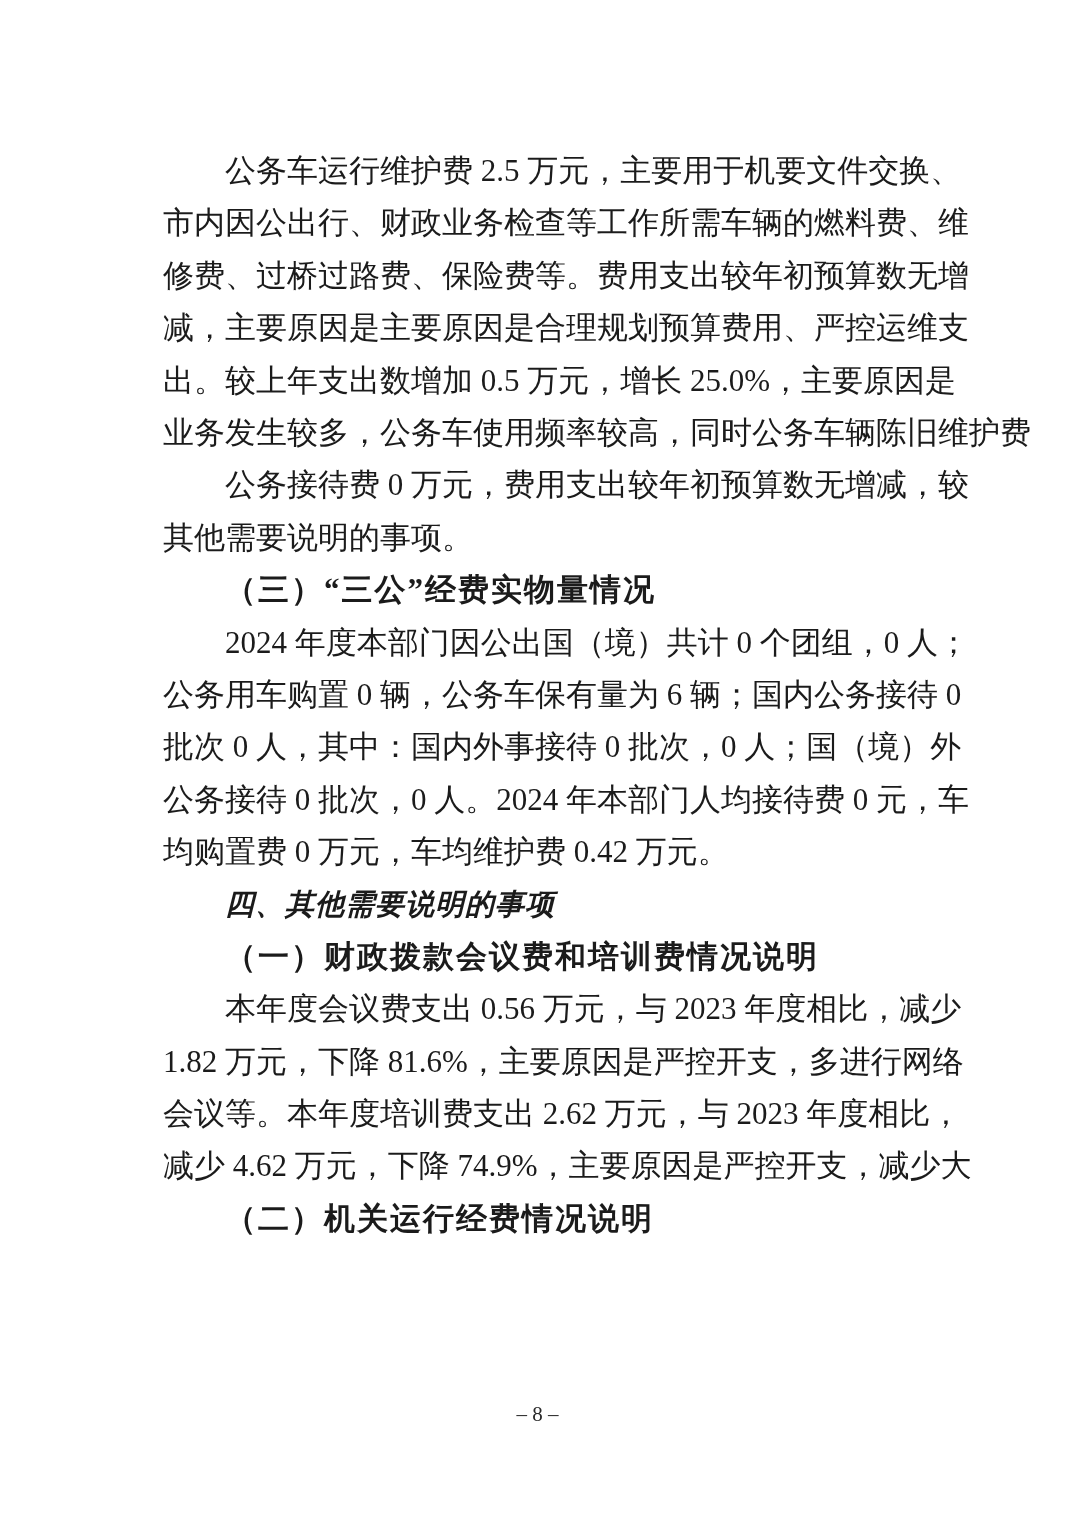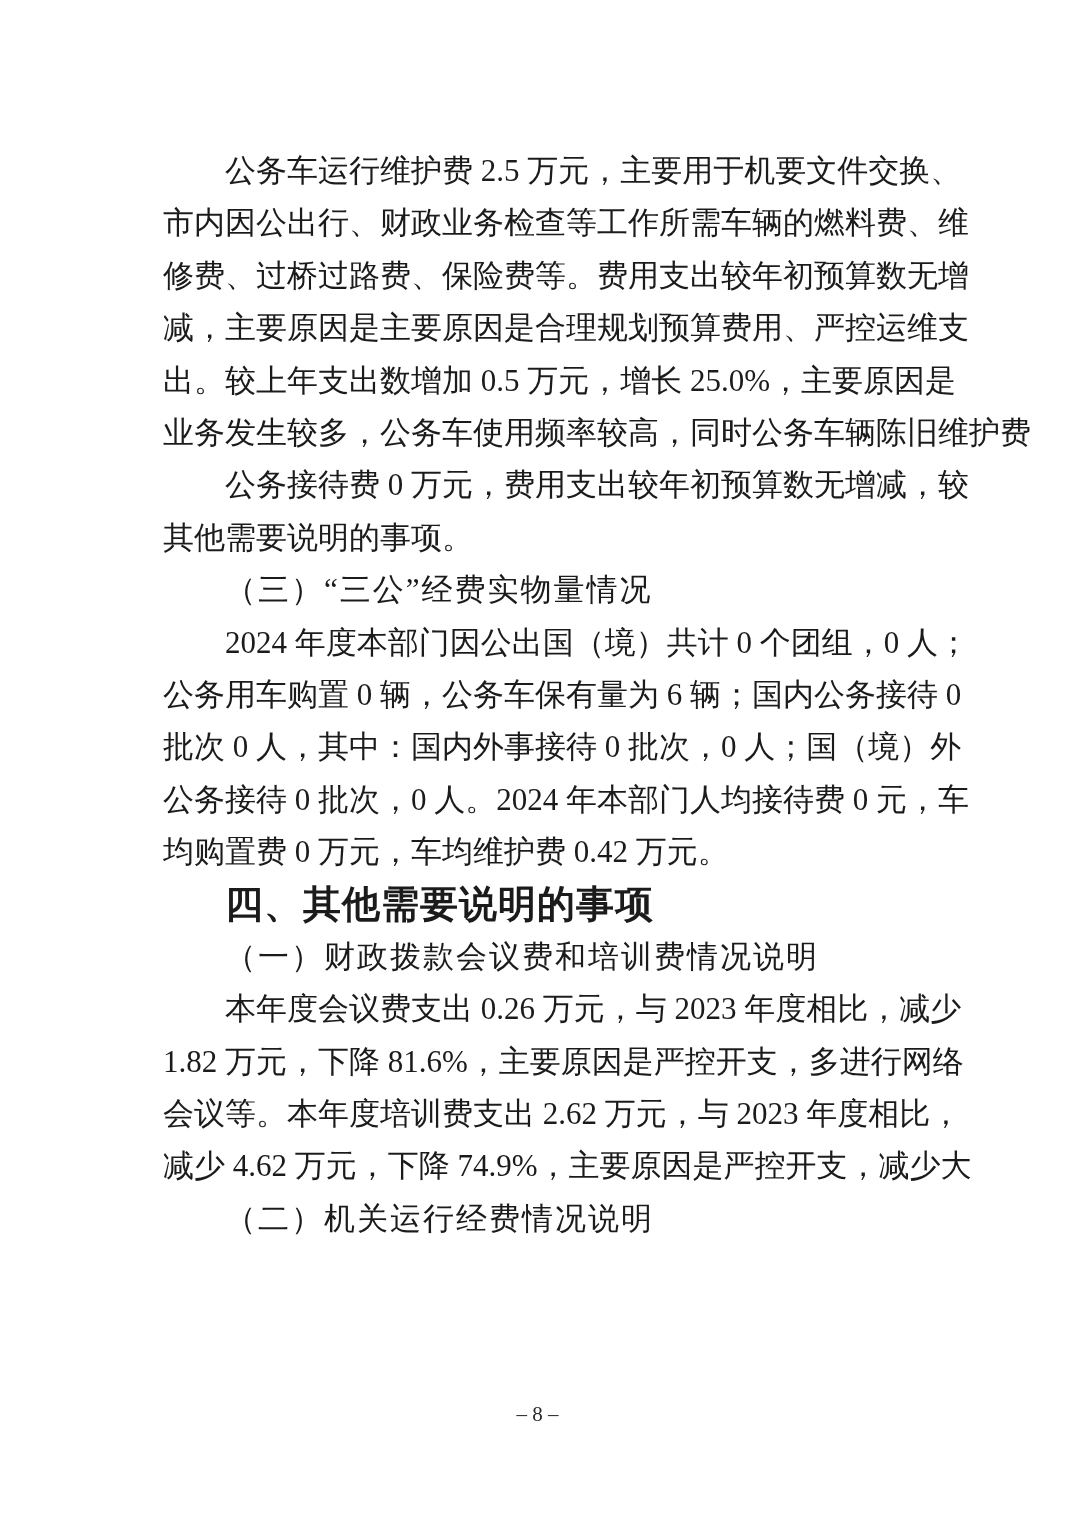--- a/index.html
+++ b/index.html
@@ -38,26 +38,27 @@
   .line.flush .tok {
     white-space: pre;
     flex: 0 0 auto;
   }
   .line.indent {
     padding-left: 62px;
   }
   .variant-section-heading {
     font-family: "Liberation Sans", "DejaVu Sans", sans-serif;
     font-weight: 700;
-    font-size: 38px;
+    font-size: 29px;
     letter-spacing: 1px;
+    font-style: italic;
   }
   .variant-subheading {
     font-family: "Liberation Serif", "DejaVu Serif", serif;
-    font-weight: 400;
+    font-weight: 700;
     letter-spacing: 2px;
   }
   .page-footer {
     position: absolute;
     left: 0;
     right: 0;
     top: 1402px;
     text-align: center;
     font-size: 21px;
     color: #2a2a2a;
@@ -373,21 +374,21 @@
     <div class="line variant-subheading indent">（一）财政拨款会议费和培训费情况说明</div>
     <div class="line variant-body indent flush">
       <span class="tok">本</span>
       <span class="tok">年</span>
       <span class="tok">度</span>
       <span class="tok">会</span>
       <span class="tok">议</span>
       <span class="tok">费</span>
       <span class="tok">支</span>
       <span class="tok">出</span>
-      <span class="tok"> 0.26 </span>
+      <span class="tok"> 0.56 </span>
       <span class="tok">万</span>
       <span class="tok">元</span>
       <span class="tok">，</span>
       <span class="tok">与</span>
       <span class="tok"> 2023 </span>
       <span class="tok">年</span>
       <span class="tok">度</span>
       <span class="tok">相</span>
       <span class="tok">比</span>
       <span class="tok">，</span>

